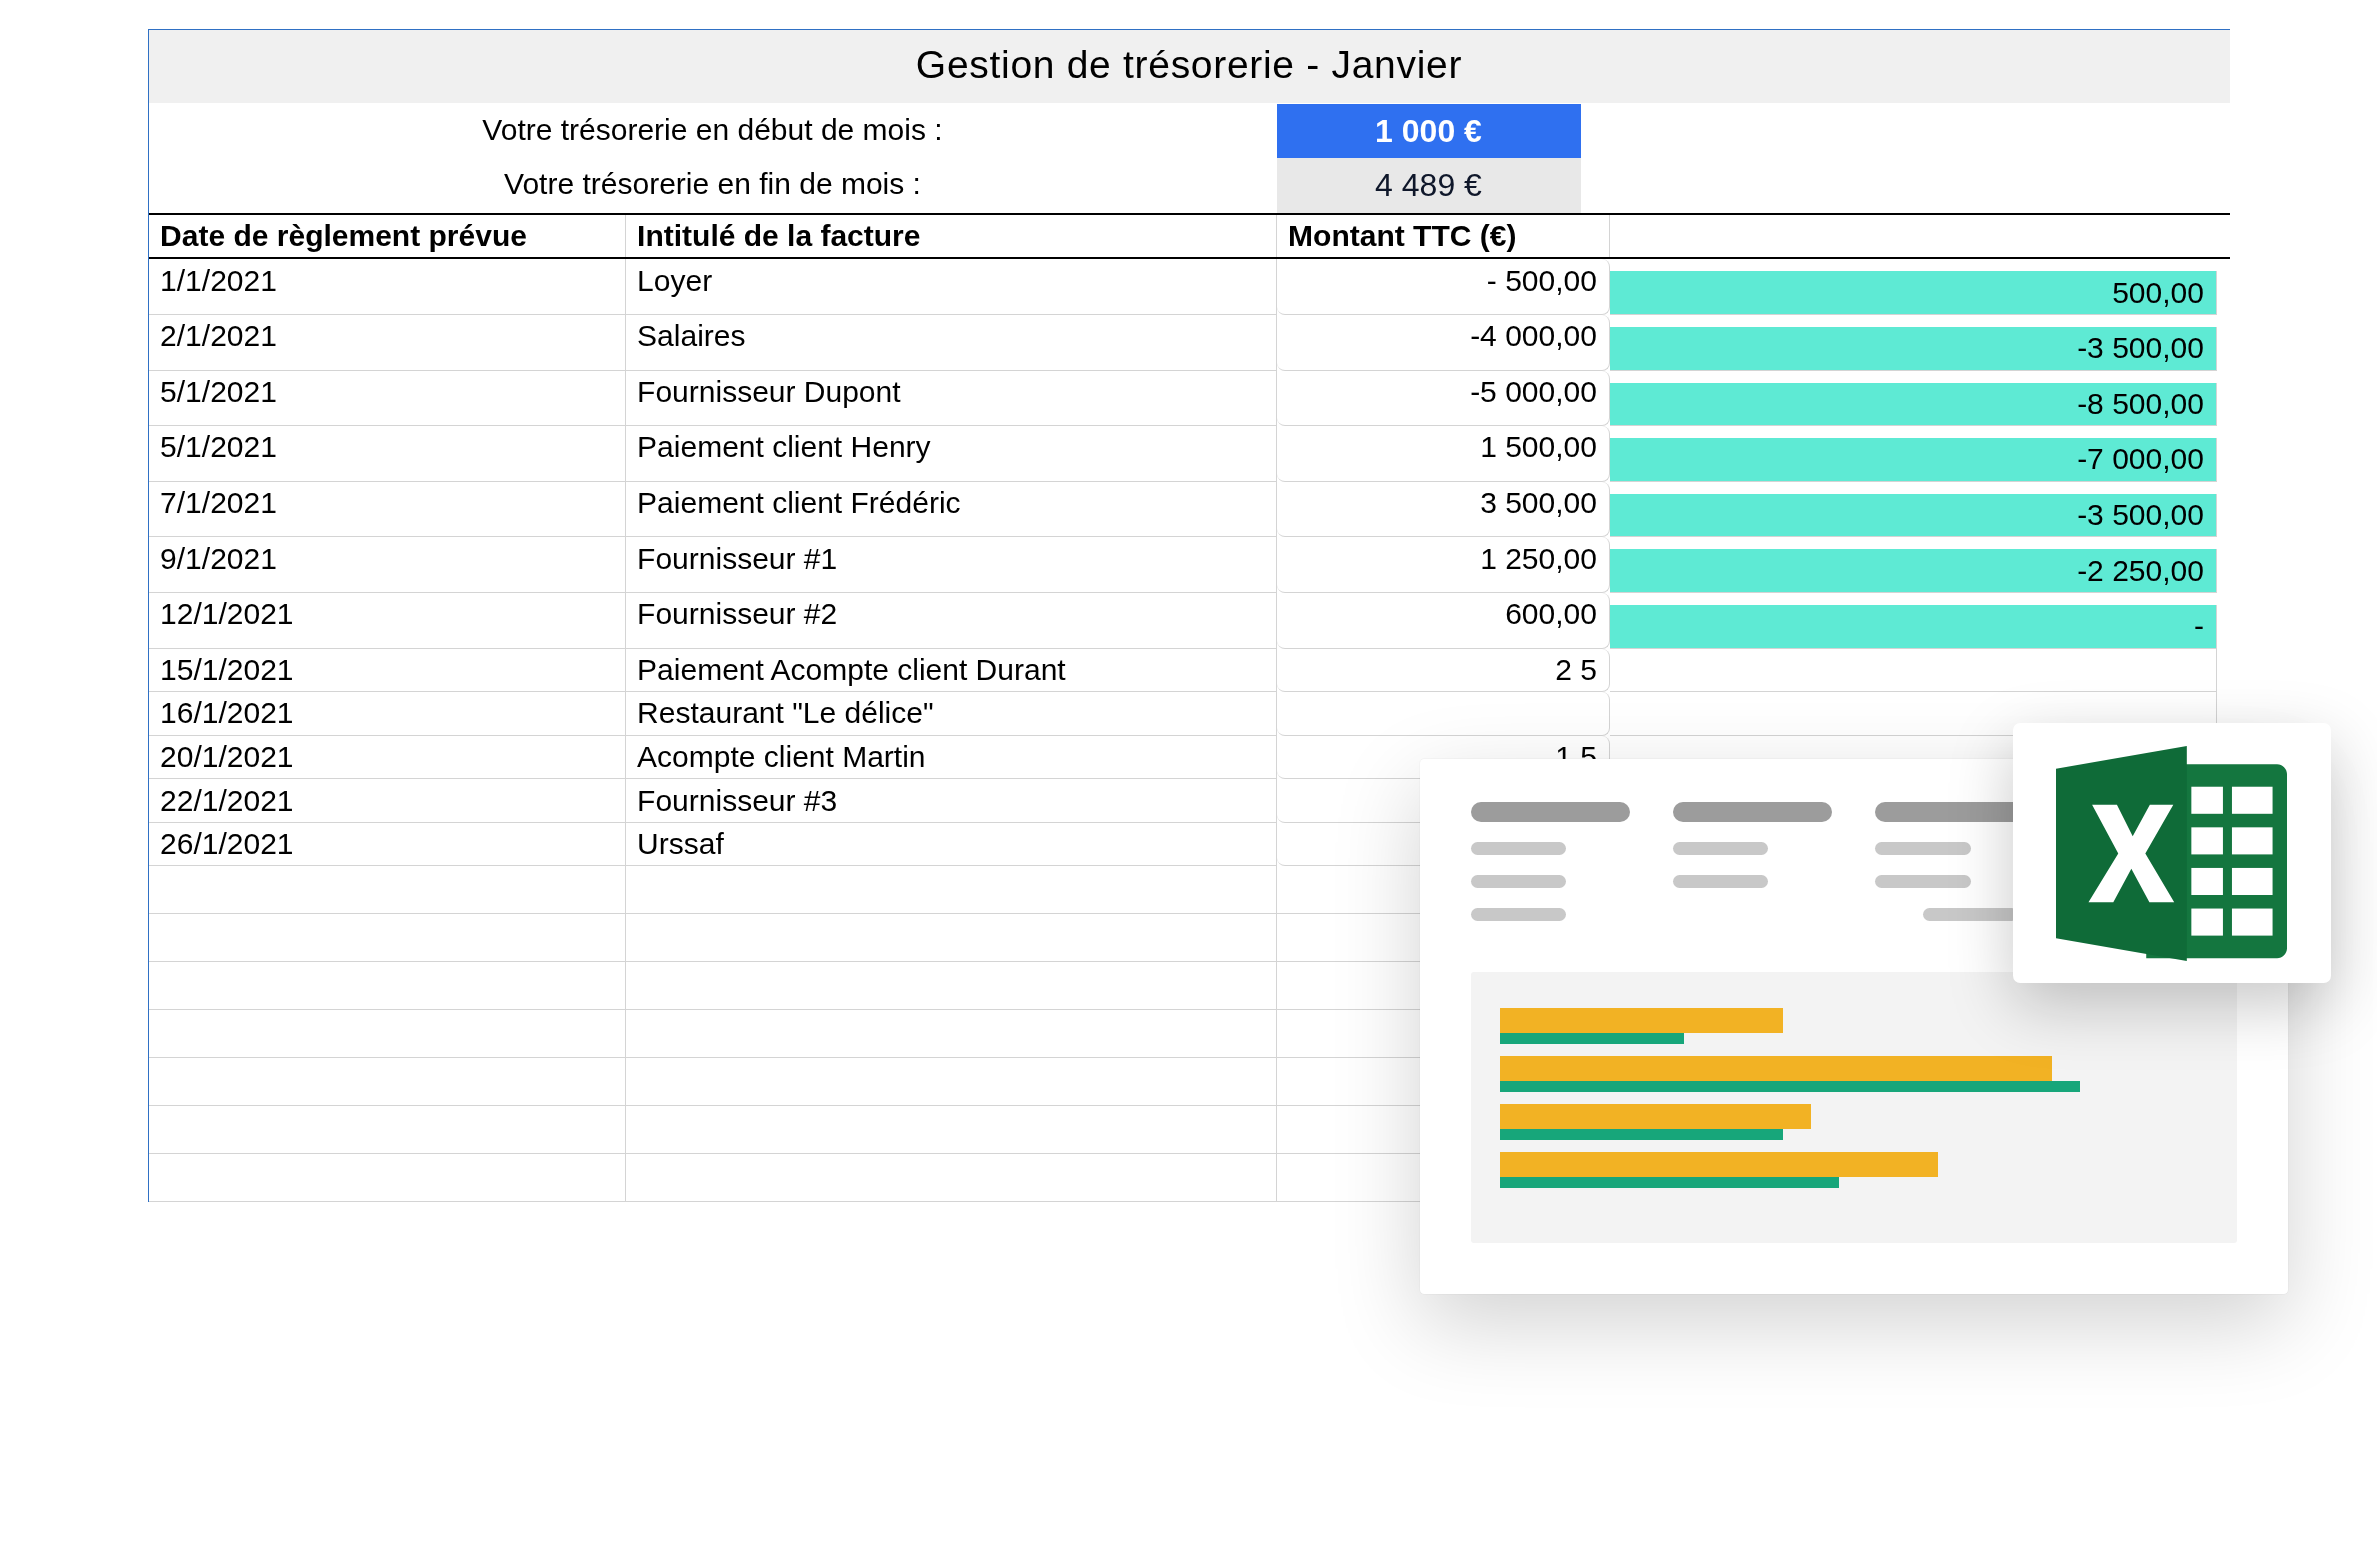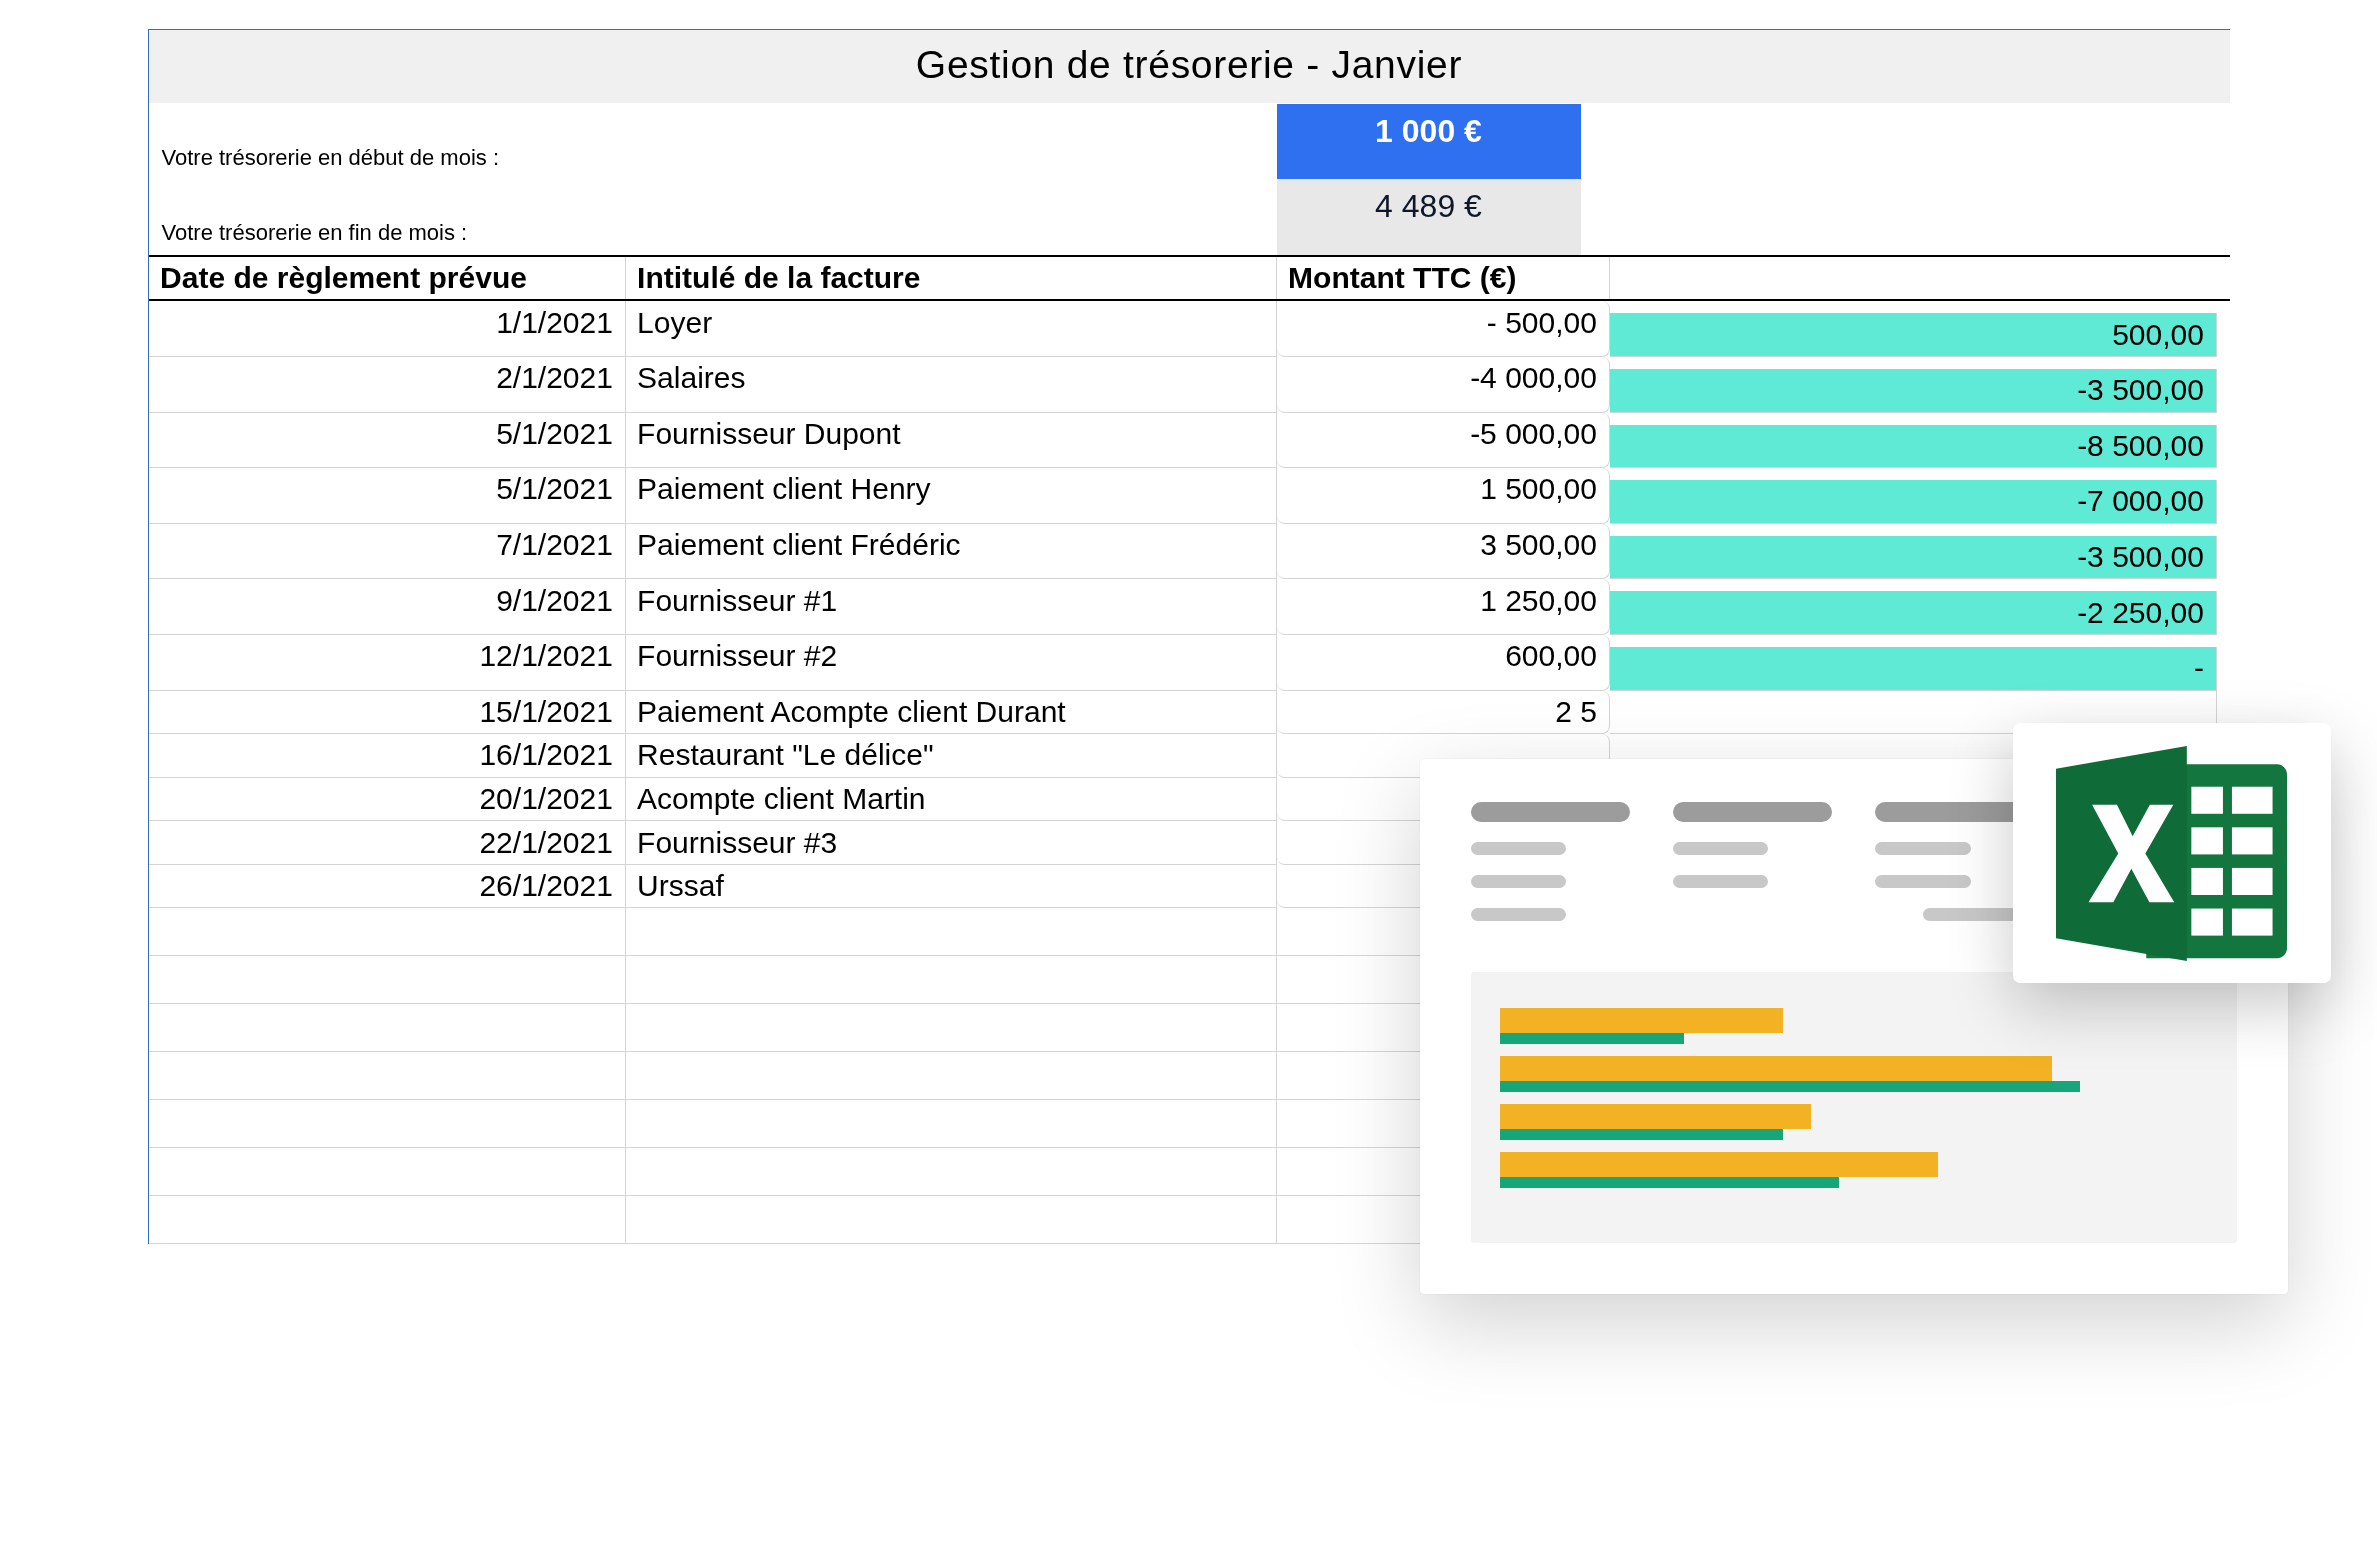--- a/index.html
+++ b/index.html
@@ -32,24 +32,23 @@
     letter-spacing: 0.7px;
     padding: 13px 0 16px;
     border-bottom: 1.4px solid #fff;
   }
   .summary-row {
     display: grid;
     grid-template-columns: 1128px 304px 1fr;
     align-items: stretch;
   }
   .summary-label {
-    text-align: left;
+    text-align: center;
     padding: 8.7px 13px;
-    font-size: 22px;
-    margin-top: 32px;
+    font-size: 30px;
   }
   .summary-value {
     text-align: center;
     font-size: 32px;
     padding: 8.7px 2.9px;
     font-weight: 600;
   }
   .summary-value.blue {
     background: #2f70f0;
     color: #fff;
@@ -70,21 +69,21 @@
     font-weight: 700;
   }
   .header-row > div, .data-row > div {
     padding: 4.3px 11.6px;
     border-right: 0.7px solid #d4d4d4;
     border-bottom: 0.7px solid #d4d4d4;
     white-space: nowrap;
     overflow: visible;
   }
   .header-row > div { border-bottom: none; }
-  .data-row .c-date { text-align: right; }
+  .data-row .c-date { }
   .data-row .c-amount { text-align: right; border-radius: 8px; }
   .data-row .c-balance { text-align: right; }
   .c-balance.grey-bg { background: #5eead4; margin-top: 12px; }
   .empty-rows .data-row > div { height: 48px; }
 
   
   .overlay {
     position: absolute;
     right: -58px;
     top: 730px;

